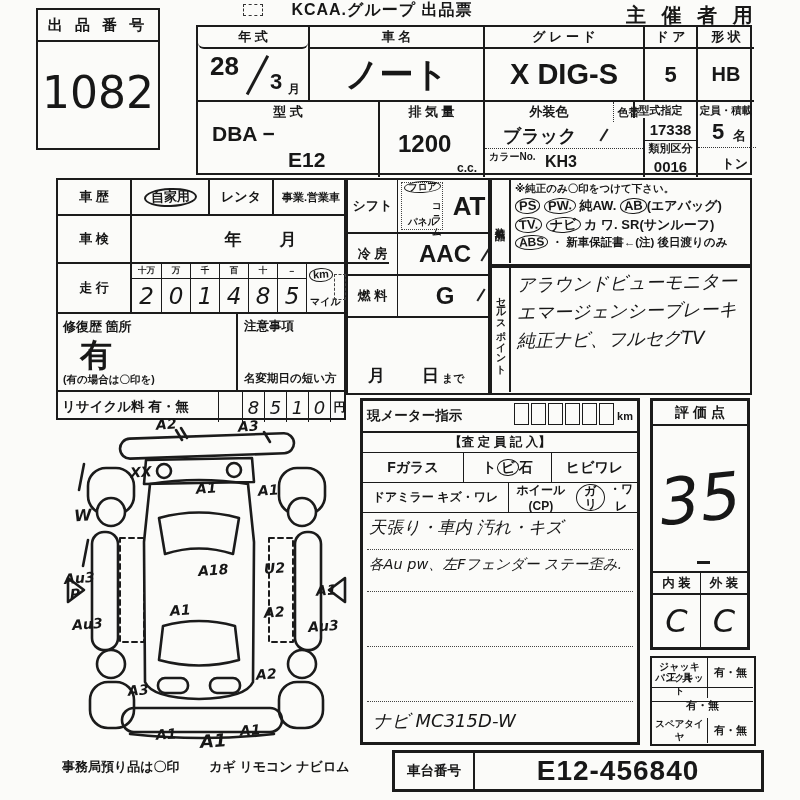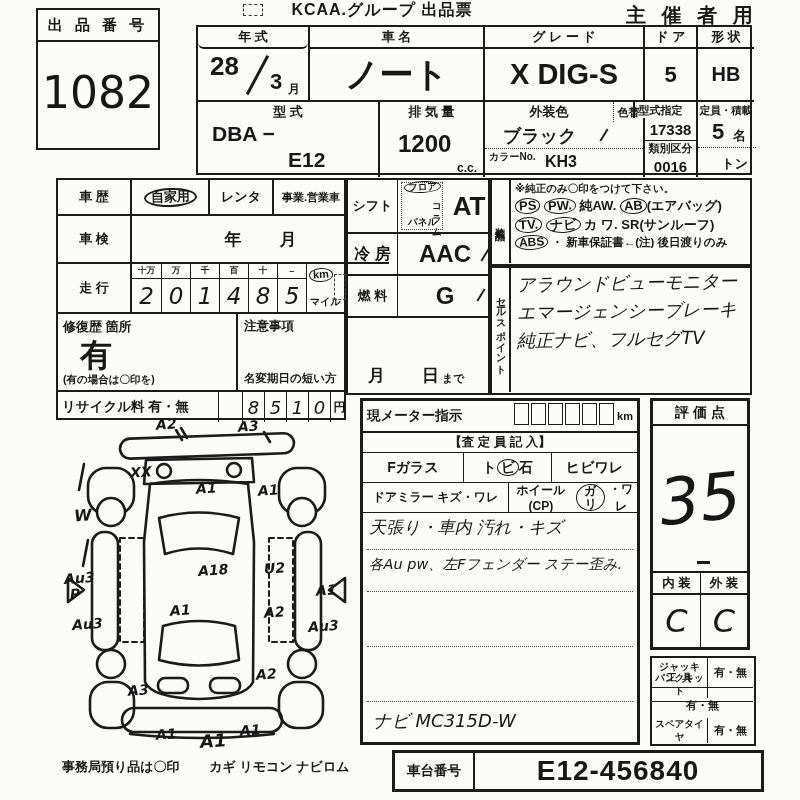--- a/index.html
+++ b/index.html
@@ -147,21 +147,21 @@
 
   <div class="abs b" style="left:346px;top:178px;width:144px;height:217px;">
     <div class="cell ctr bold" style="left:0;top:0;width:50px;height:54px;border-right:1.6px solid #1b1b1b;border-bottom:2px solid #1b1b1b;font-size:13px;">シフト</div>
     <div class="cell" style="left:50px;top:0;width:48px;height:54px;border-bottom:2px solid #1b1b1b;">
       <div class="abs" style="left:3px;top:2px;width:42px;height:48px;border:1.4px dotted #444;"></div>
       <span class="circ-s abs bold" style="left:6px;top:1px;font-size:9.5px;">フロア</span>
       <span class="abs bold" style="left:10px;top:20px;font-size:9.5px;margin-left:24px;">コラム</span>
       <span class="abs bold" style="left:10px;top:36px;font-size:9.5px;">パネル</span>
     </div>
     <div class="cell ctr bold" style="left:98px;top:0;width:46px;height:54px;border-bottom:2px solid #1b1b1b;font-size:26px;">AT</div>
-    <div class="cell ctr bold" style="left:0;top:54px;width:50px;height:42px;border-right:1.6px solid #1b1b1b;border-bottom:2px solid #1b1b1b;font-size:16px;">冷 房</div>
+    <div class="cell ctr bold" style="left:0;top:54px;width:50px;height:42px;border-right:1.6px solid #1b1b1b;border-bottom:2px solid #1b1b1b;font-size:13px;">冷 房</div>
     <div class="cell ctr bold" style="left:50px;top:54px;width:94px;height:42px;border-bottom:2px solid #1b1b1b;font-size:24px;">
         <span>AAC</span>
         <span class="tick" style="right:6px;top:14px;"></span>
       </div>
     <div class="cell ctr bold" style="left:0;top:96px;width:50px;height:42px;border-right:1.6px solid #1b1b1b;border-bottom:2px solid #1b1b1b;font-size:13px;">燃 料</div>
     <div class="cell ctr bold" style="left:50px;top:96px;width:94px;height:42px;border-bottom:2px solid #1b1b1b;font-size:24px;">
         <span>G</span>
         <span class="tick" style="right:10px;top:12px;"></span>
       </div>
     <div class="cell" style="left:0;top:138px;width:144px;height:79px;">

